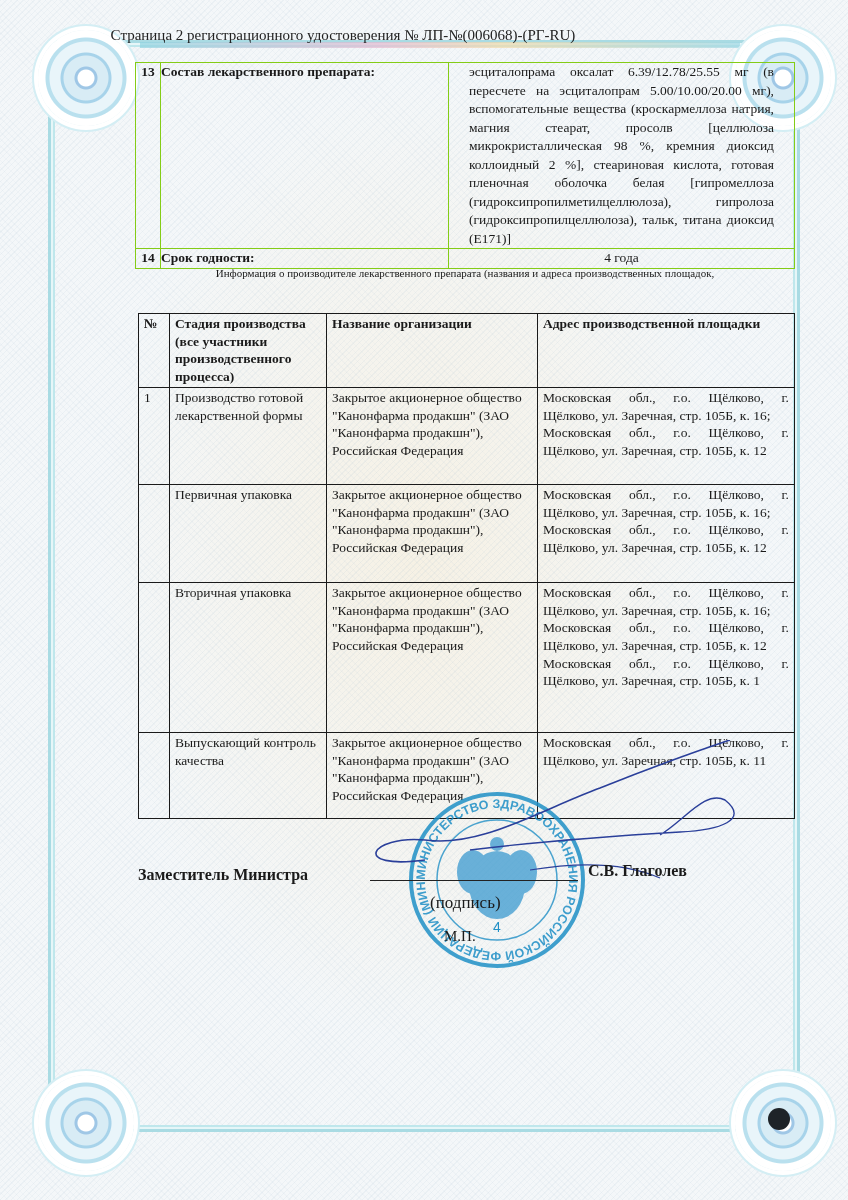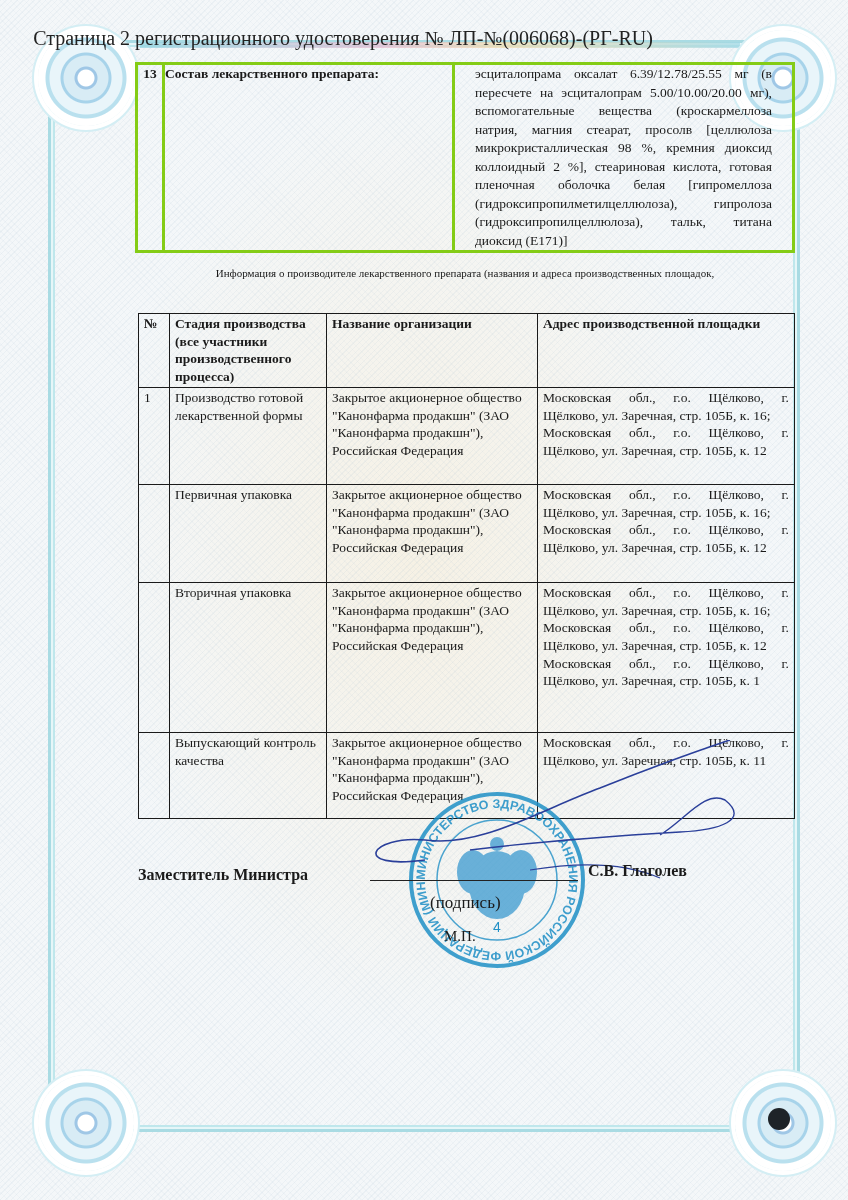--- a/index.html
+++ b/index.html
@@ -37,29 +37,29 @@
     .rosette.tr { left: 735px; top: 30px; }
     .rosette.bl { left: 38px; top: 1075px; }
     .rosette.br { left: 735px; top: 1075px; }
     .hole {
       position: absolute; left: 768px; top: 1108px; width: 22px; height: 22px;
       border-radius: 50%; background: #1e2328;
     }
 
     .page-header {
       position: absolute; left: 0; top: 27px; width: 686px; text-align: center;
-      font-size: 20px; color: #222;
+      font-size: 15px; color: #222;
     }
 
     table { border-collapse: collapse; }
     .tbl1 {
       position: absolute; left: 135px; top: 62px; width: 660px;
       font-size: 13.5px; line-height: 18.5px;
     }
-    .tbl1 td { border: 3px solid #84cc16; vertical-align: top; padding: 0 4px; }
+    .tbl1 td { border: 1px solid #84cc16; vertical-align: top; padding: 0 4px; }
     .tbl1 .num { width: 18px; font-weight: bold; text-align: center; padding: 0 3px; }
     .tbl1 .label { width: 283px; font-weight: bold; padding-left: 0; }
     .tbl1 .val { text-align: justify; padding: 0 20px; }
     .tbl1 .center { text-align: center; }
 
     .info-caption {
       position: absolute; left: 130px; top: 264px; width: 670px; text-align: center;
       font-size: 11px; line-height: 19px;
     }
 
@@ -105,20 +105,25 @@
 <div class="hole"></div>
 
 <div class="page-header">Страница 2 регистрационного удостоверения № ЛП-№(006068)-(РГ-RU)</div>
 
 <table class="tbl1">
   <tbody>
       <tr style="height:174px">
     <td class="num">13</td>
     <td class="label">Состав лекарственного препарата:</td>
     <td class="val">эсциталопрама оксалат 6.39/12.78/25.55 мг (в пересчете на эсциталопрам 5.00/10.00/20.00 мг), вспомогательные вещества (кроскармеллоза натрия, магния стеарат, просолв [целлюлоза микрокристаллическая 98 %, кремния диоксид коллоидный 2 %], стеариновая кислота, готовая пленочная оболочка белая [гипромеллоза (гидроксипропилметилцеллюлоза), гипролоза (гидроксипропилцеллюлоза), тальк, титана диоксид (E171)]</td>
+  </tr>
+  <tr>
+    <td class="num">14</td>
+    <td class="label">Срок годности:</td>
+    <td class="val center">4 года</td>
   </tr>
 </tbody>
   </table>
 
 <div class="info-caption">
   <div>Информация о производителе лекарственного препарата (названия и адреса производственных площадок,</div>
 </div>
 
 <table class="tbl2">
   <tbody>

